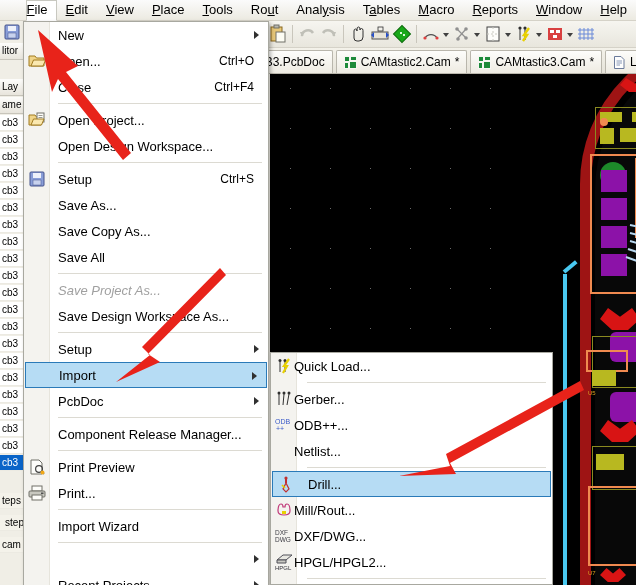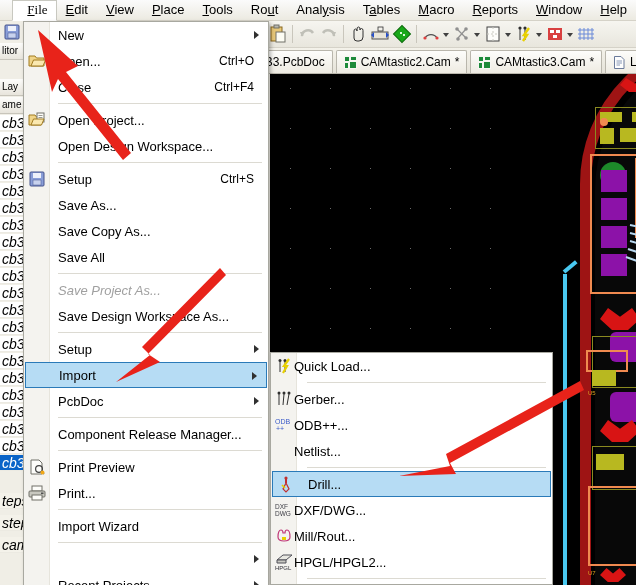--- a/index.html
+++ b/index.html
@@ -43,21 +43,21 @@
   .menubar {
     position: absolute; left: 0; top: 0; width: 636px; height: 21px;
     background: linear-gradient(#fbfbfb, #eceae1);
     border-bottom: 1px solid #d5d2c8;
     display: flex; align-items: center;
   }
   .menubar .mi {
     padding: 2px 9px 3px 9px; font-size: 13px; color: #000; white-space: nowrap;
     line-height: 15px;
   }
-  .menubar .mi.open { background: #ffffff; border: 1px solid #c8c8c0; border-bottom: 1px solid #ffffff; padding: 1px 8px 3px 14px; font-family: Liberation Serif, serif; }
+  .menubar .mi.open { background: #ffffff; border: 1px solid #c8c8c0; border-bottom: 1px solid #ffffff; padding: 1px 8px 3px 0; }
   .menubar .mi u { text-decoration: underline; }
 
   
   .toolbar {
     position: absolute; left: 265px; top: 21px; width: 371px; height: 27px;
     background: linear-gradient(#f6f5f0, #e8e6dd);
     border-bottom: 1px solid #d5d2c8;
     display: flex; align-items: center; padding-left: 2px;
   }
   .tb-ico { width: 20px; height: 21px; margin: 0 1px; position: relative; }
@@ -92,22 +92,22 @@
     background: #f0eee6; border-right: 1px solid #b9b6ac;
     overflow: hidden;
   }
   .ld-head {
     position: absolute; left: 0; width: 26px; height: 17px;
     background: linear-gradient(#fdfdfb, #e8e5dc); border-bottom: 1px solid #c8c5bb;
     font-size: 10px; padding-left: 2px; line-height: 16px; overflow: hidden;
   }
   .ld-row {
     position: absolute; left: 0; width: 26px; height: 16px;
-    font-size: 14px; line-height: 16px; padding-left: 2px;
-    background: #ffffff; border-bottom: 1px solid #eceae2; overflow: hidden; font-style: italic;
+    font-size: 10px; line-height: 16px; padding-left: 2px;
+    background: #ffffff; border-bottom: 1px solid #eceae2; overflow: hidden;
   }
   .ld-row.sel { background: #0a64c8; color: #ffffff; }
   .ld-toolico { position: absolute; left: 4px; width: 16px; height: 16px; }
 
   
   .menu {
     position: absolute; background: #ffffff;
     border: 1px solid #a8a8a0; box-shadow: 2px 2px 4px rgba(0,0,0,.28);
   }
   #file-menu { left: 23px; top: 21px; width: 246px; }
@@ -660,36 +660,36 @@
           <path d="M9 7 L6 13 L9 16 L12 13 Z" fill="none" stroke="#c03030" stroke-width="1.2"></path>
           <path d="M5 9 L8 12" stroke="#e8d000" stroke-width="1.6"></path>
           <circle cx="9" cy="2" r="1.6" fill="#c03030"></circle>
         </svg>
       </span>
       <span>Drill...</span>
     </div>
 
     <div class="mrow">
       <span class="micon">
+        <svg width="18" height="18" viewBox="0 0 18 18">
+          <path d="M3 10 Q3 3 6 3 Q8 3 8 6 L10 6 Q10 3 12 3 Q15 3 15 10 Q15 14 9 14 Q3 14 3 10 Z" fill="none" stroke="#c03878" stroke-width="1.2"></path>
+          <rect x="7" y="10" width="4" height="3" fill="#e8d000"></rect>
+        </svg>
+      </span>
+      <span>Mill/Rout...</span>
+    </div>
+
+    <div class="mrow">
+      <span class="micon">
         <svg width="22" height="18" viewBox="0 0 22 18">
           <text x="0" y="8" font-family="Liberation Sans, sans-serif" font-size="6.5" fill="#404048">DXF</text>
           <text x="0" y="15" font-family="Liberation Sans, sans-serif" font-size="6.5" fill="#404048">DWG</text>
         </svg>
       </span>
       <span>DXF/DWG...</span>
-    </div>
-
-    <div class="mrow">
-      <span class="micon">
-        <svg width="18" height="18" viewBox="0 0 18 18">
-          <path d="M3 10 Q3 3 6 3 Q8 3 8 6 L10 6 Q10 3 12 3 Q15 3 15 10 Q15 14 9 14 Q3 14 3 10 Z" fill="none" stroke="#c03878" stroke-width="1.2"></path>
-          <rect x="7" y="10" width="4" height="3" fill="#e8d000"></rect>
-        </svg>
-      </span>
-      <span>Mill/Rout...</span>
     </div>
 
     <div class="mrow">
       <span class="micon">
         <svg width="22" height="18" viewBox="0 0 22 18">
           <path d="M2 7 L8 2 L17 2 L11 7 Z" fill="#e8e8e2" stroke="#505058"></path>
           <path d="M2 7 L11 7 L11 10 L2 10 Z" fill="#c8c8c2" stroke="#505058"></path>
           <text x="0" y="17" font-family="Liberation Sans, sans-serif" font-size="6" fill="#303038">HPGL</text>
         </svg>
       </span>

